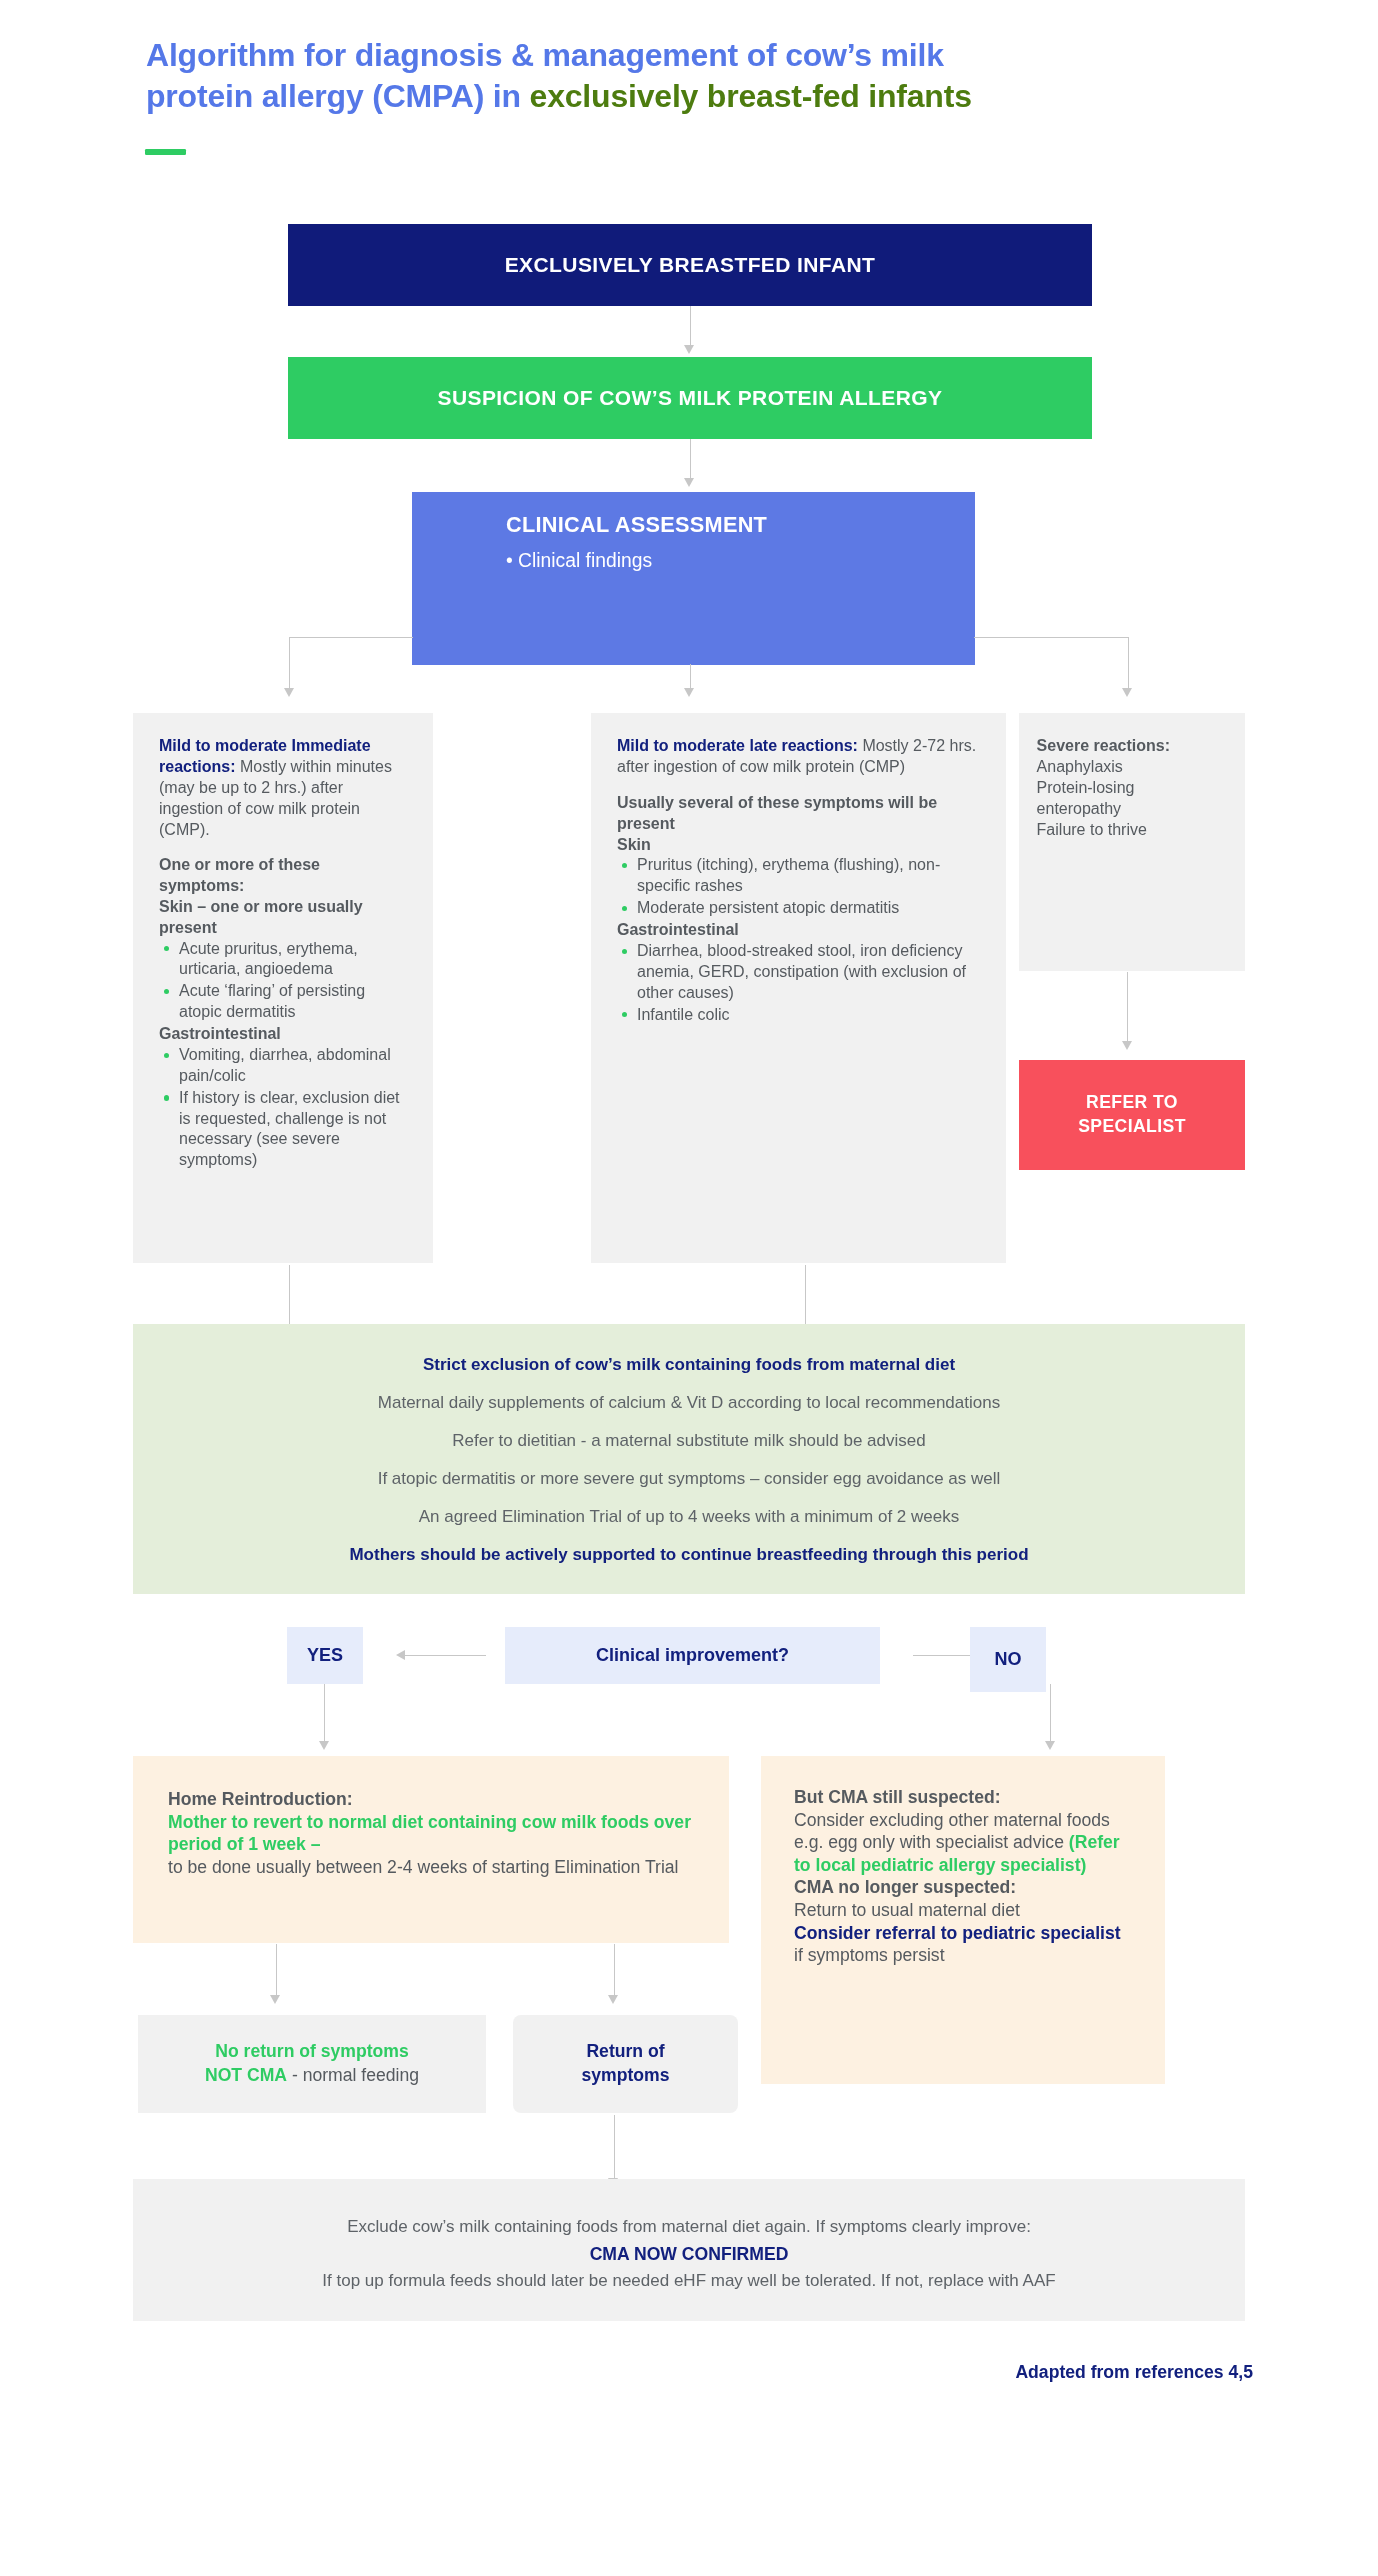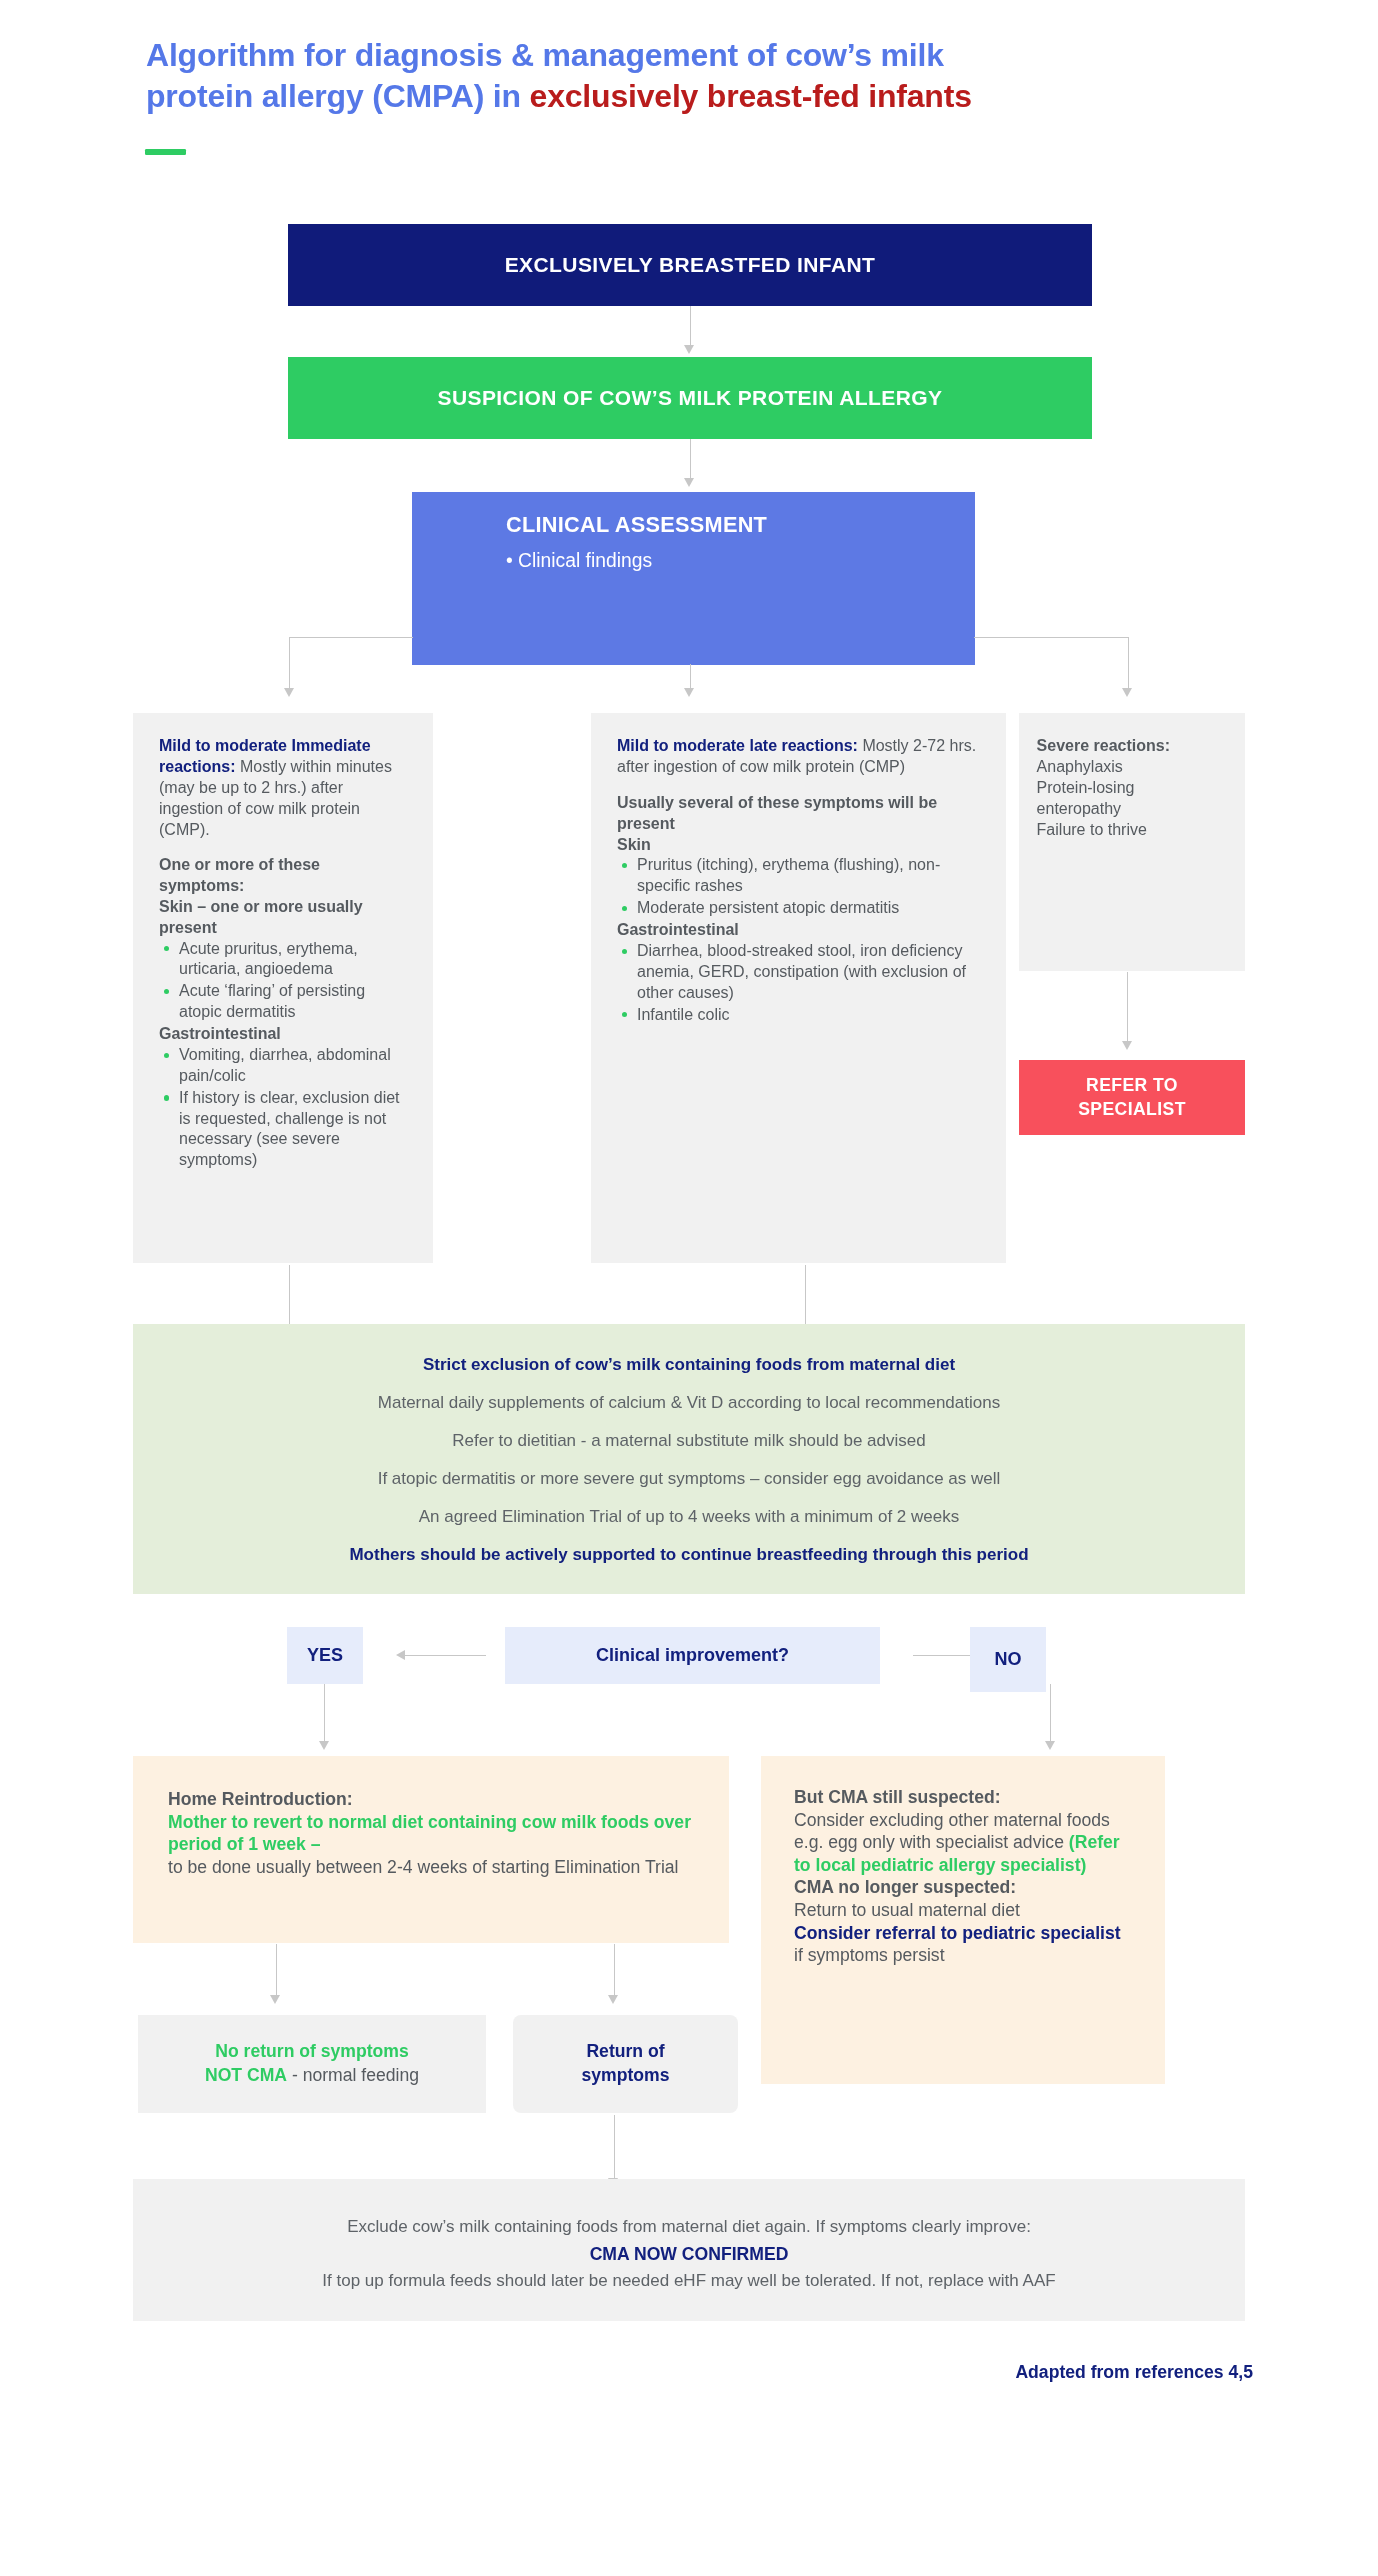--- a/index.html
+++ b/index.html
@@ -9,21 +9,21 @@
     -webkit-font-smoothing:antialiased;
   }
   .page{position:relative;width:1379px;height:2576px;overflow:hidden;}
 
   
   .title{
     position:absolute;left:146px;top:35px;width:1112px;
     font-size:32px;line-height:1.28;font-weight:bold;
     color:#5578e8;letter-spacing:-0.2px;
   }
-  .title .hl{color:#b91c1c;}
+  .title .hl{color:#4d7c0f;}
   .title-rule{
     position:absolute;left:145px;top:149px;width:41px;height:6.4px;
     background:#2ecc63;border-radius:1.2px;
   }
 
   
   .box{position:absolute;box-sizing:border-box;}
   .navy{background:#101b7a;color:#fff;}
   .green{background:#2ecc63;color:#fff;}
   .periwinkle{background:#5d79e4;color:#fff;}
@@ -170,21 +170,21 @@
     <div class="col-txt b-navy">Severe reactions:</div>
     <div class="col-txt">Anaphylaxis</div>
     <div class="col-txt">Protein-losing</div>
     <div class="col-txt">enteropathy</div>
     <div class="col-txt">Failure to thrive</div>
   </div>
 
   <div class="arrow-v" style="left:1127px;top:972px;height:70px;"></div>
   <div class="arrow-head-d" style="left:1122px;top:1041px;"></div>
 
-  <div class="box red hdr-ctr" style="left:1019px;top:1060px;width:226px;height:75px;font-size:17.6px;flex-direction:column;line-height:1.35;">
+  <div class="box red hdr-ctr" style="left:1019px;top:1060px;width:226px;height:110px;font-size:17.6px;flex-direction:column;line-height:1.35;">
     <div>REFER TO</div>
     <div>SPECIALIST</div>
   </div>
 
   <div class="arrow-v" style="left:289px;top:1265px;height:94px;"></div>
   <div class="arrow-head-d" style="left:283px;top:1357px;"></div>
 
   <div class="arrow-v" style="left:805px;top:1265px;height:94px;"></div>
   <div class="arrow-head-d" style="left:800px;top:1357px;"></div>
 

